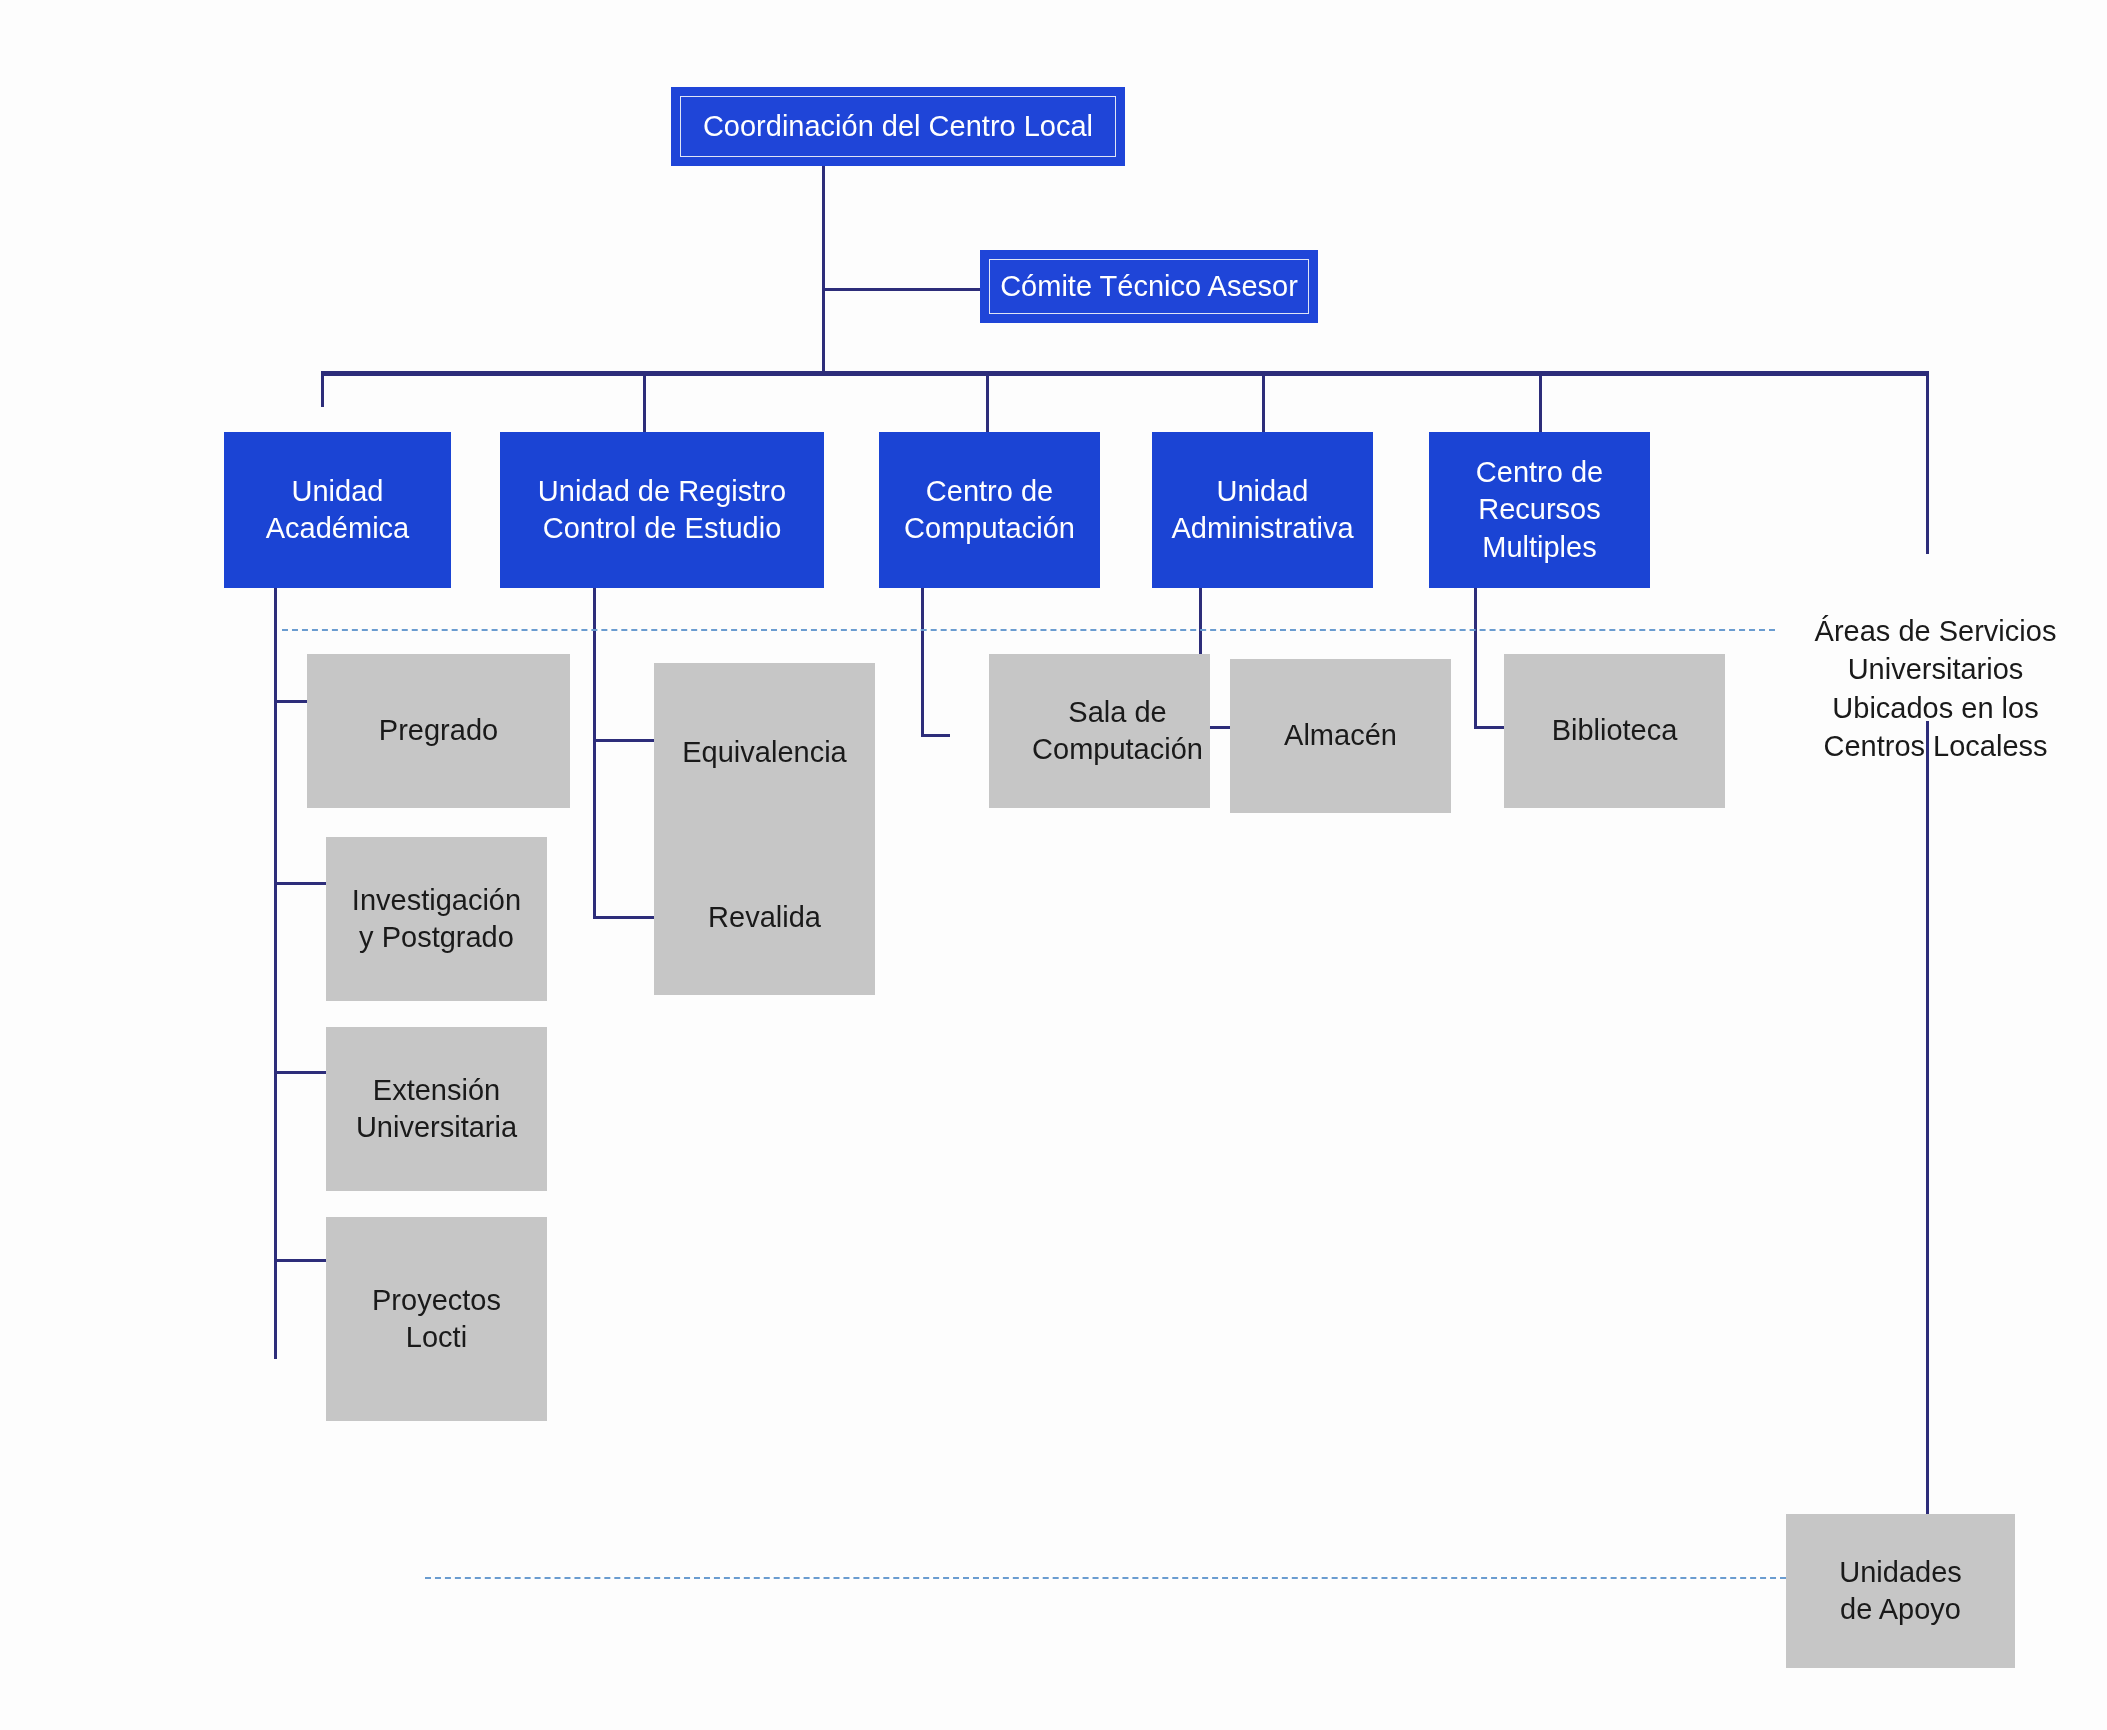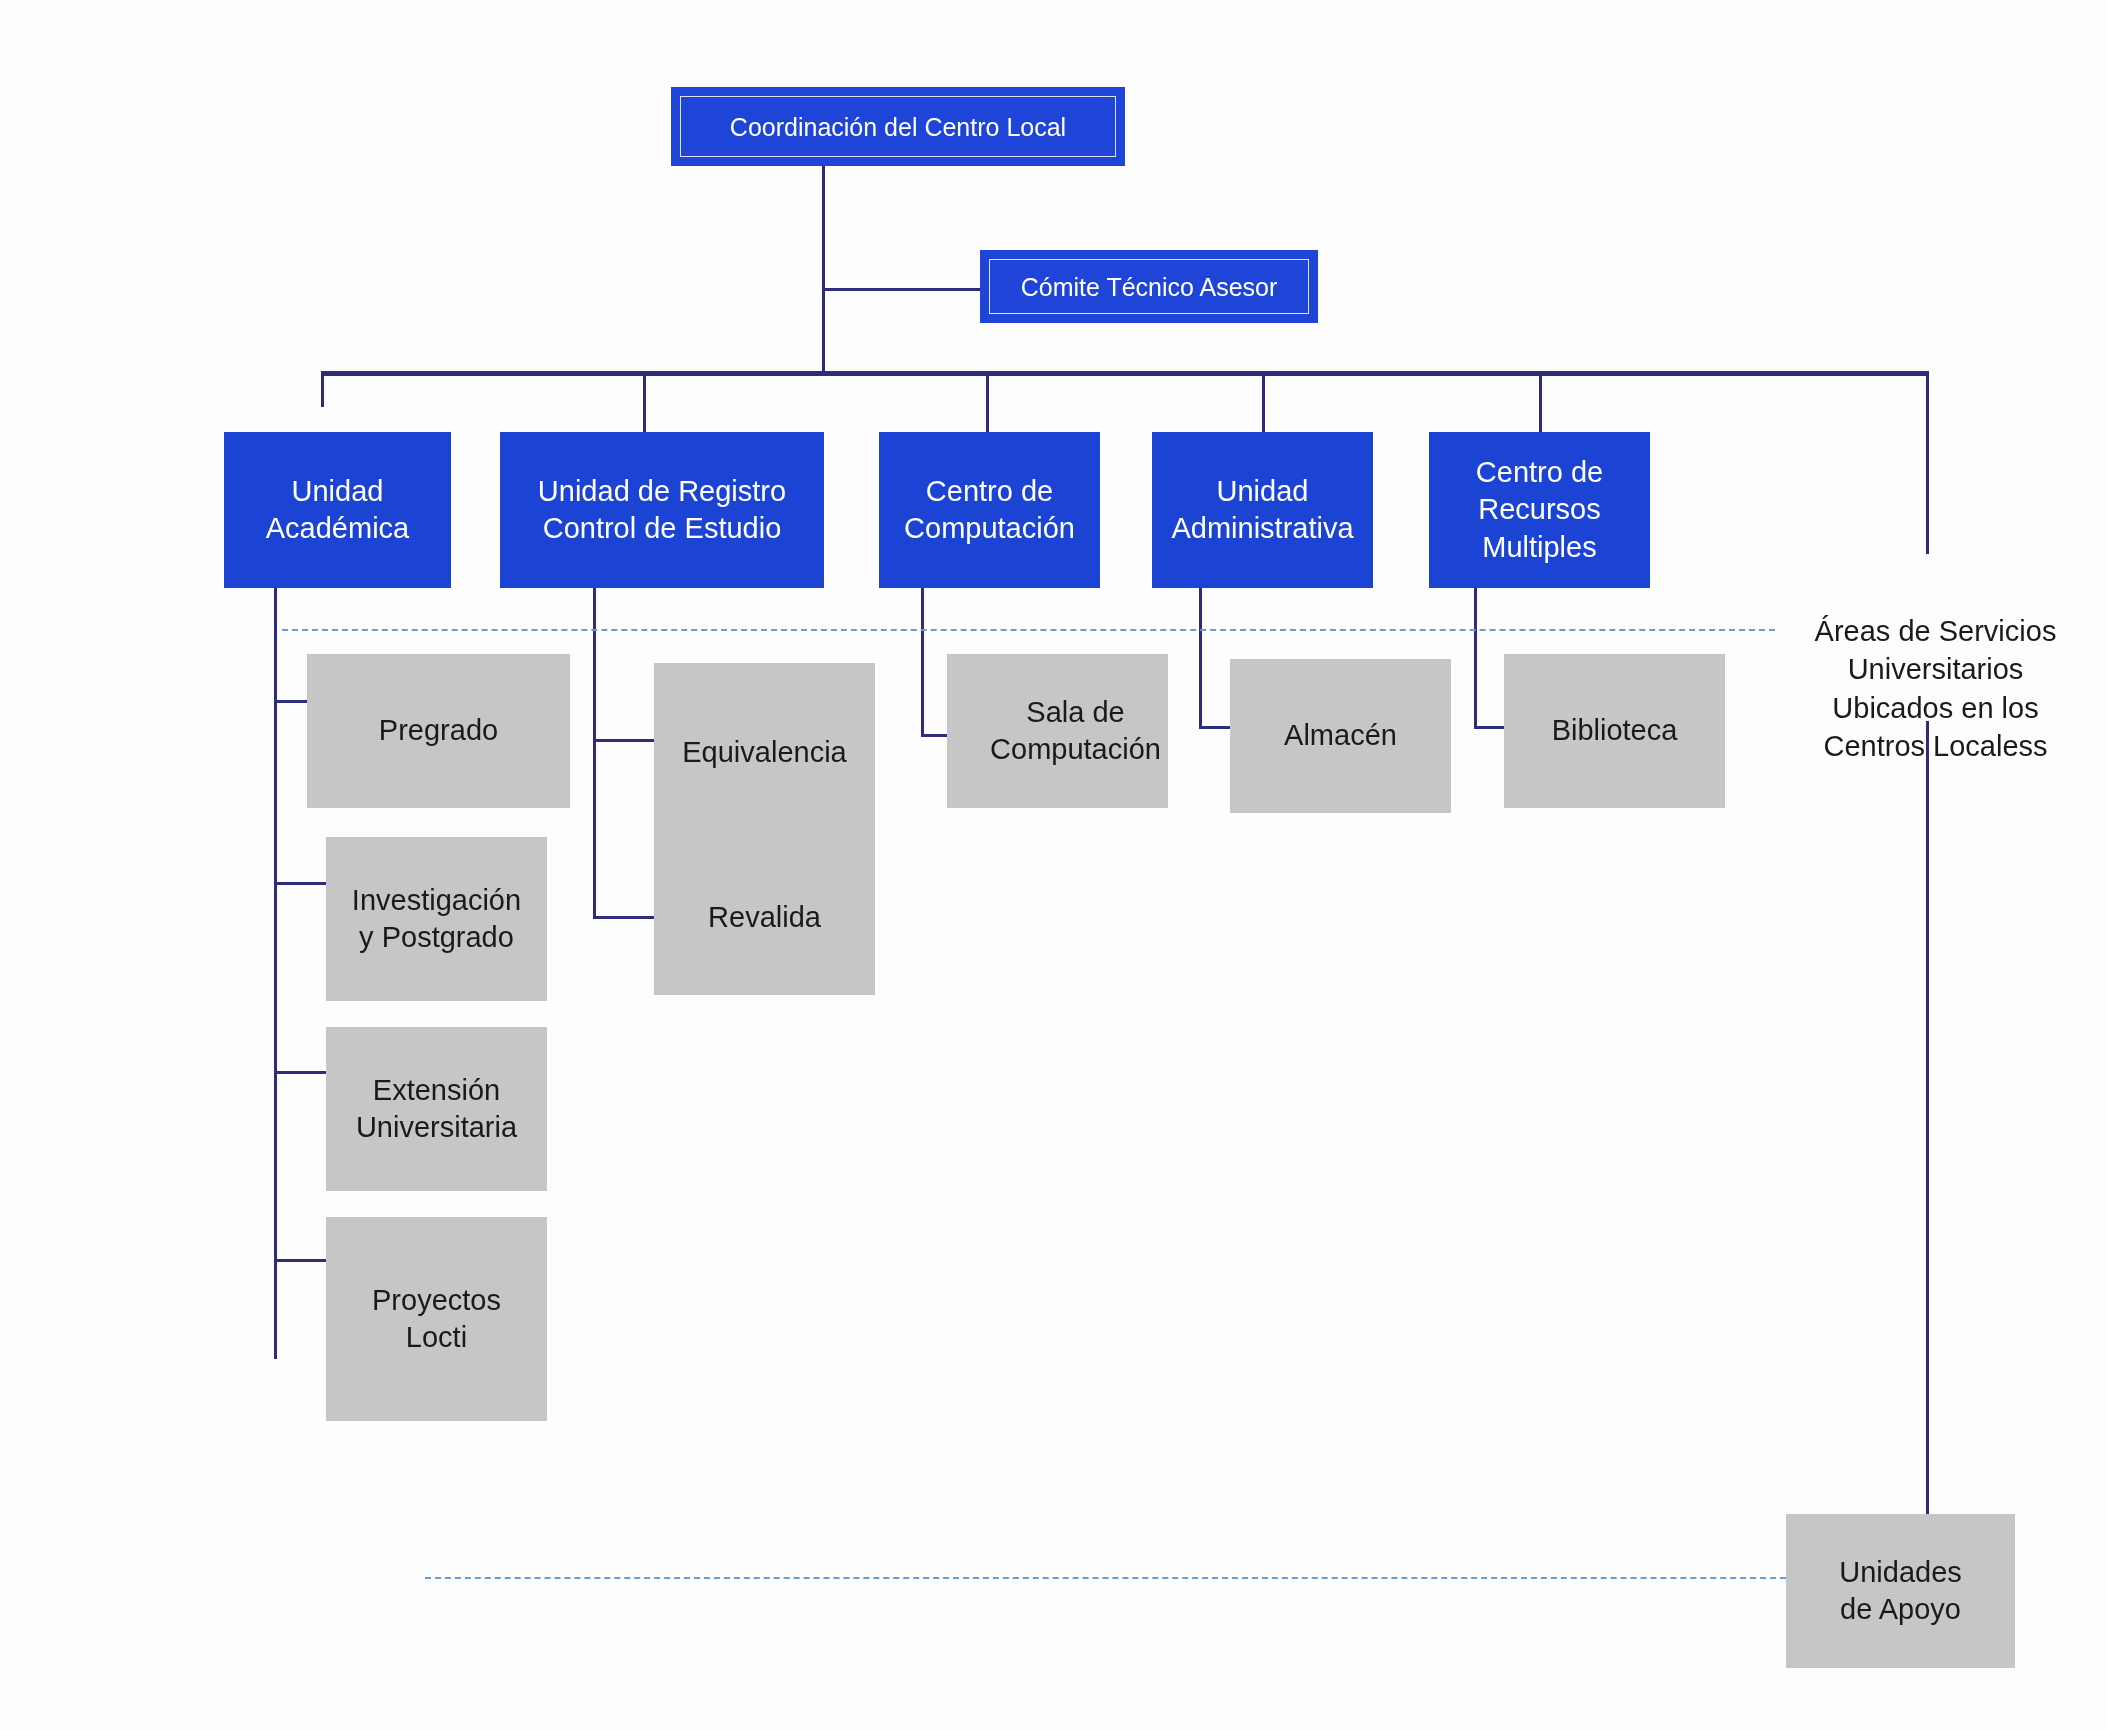--- a/index.html
+++ b/index.html
@@ -3,21 +3,21 @@
 <meta charset="utf-8">
 <style>
   html,body{margin:0;padding:0;background:#fdfdfd;}
   body{width:2108px;height:1731px;font-family:"Liberation Sans",sans-serif;overflow:hidden;}
   #canvas{position:relative;width:2108px;height:1731px;background:#fdfdfd;}
 
   .node{position:absolute;box-sizing:border-box;display:flex;align-items:center;
         justify-content:center;text-align:center;line-height:1.28;white-space:pre-line;}
 
   
-  .blue-outline{background:#1f45d8;color:#ffffff;font-size:25px;}
+  .blue-outline{background:#1f45d8;color:#ffffff;font-size:29px;}
   .blue-outline .inner{position:absolute;left:9.3px;top:9.3px;right:9.3px;bottom:9.3px;
         border:1.4px solid #dfe4f5;box-sizing:border-box;pointer-events:none;}
   .blue-outline span.lbl{position:relative;z-index:2;padding:0 11.4px;}
 
   
   .blue-solid{background:#1b44d4;color:#ffffff;font-size:29px;}
   .blue-solid span.lbl{padding:0 7.1px;}
 
   
   .grey{background:#c6c6c6;color:#1a1a1a;font-size:29px;}
@@ -124,21 +124,21 @@
 Locti</span>
   </div>
 
   <div class="node grey" style="left:654px;top:663px;width:221px;height:180px;">
     <span class="lbl">Equivalencia</span>
   </div>
   <div class="node grey" style="left:654px;top:841px;width:221px;height:154px;">
     <span class="lbl">Revalida</span>
   </div>
 
-  <div class="node grey" style="left:947px;top:654px;width:221px;height:154px;padding-left:36px;">
+  <div class="node grey" style="left:989px;top:654px;width:221px;height:154px;padding-left:36px;">
     <span class="lbl">Sala de
 Computación</span>
   </div>
 
   <div class="node grey" style="left:1230px;top:659px;width:221px;height:154px;">
     <span class="lbl">Almacén</span>
   </div>
 
   <div class="node grey" style="left:1504px;top:654px;width:221px;height:154px;">
     <span class="lbl">Biblioteca</span>

